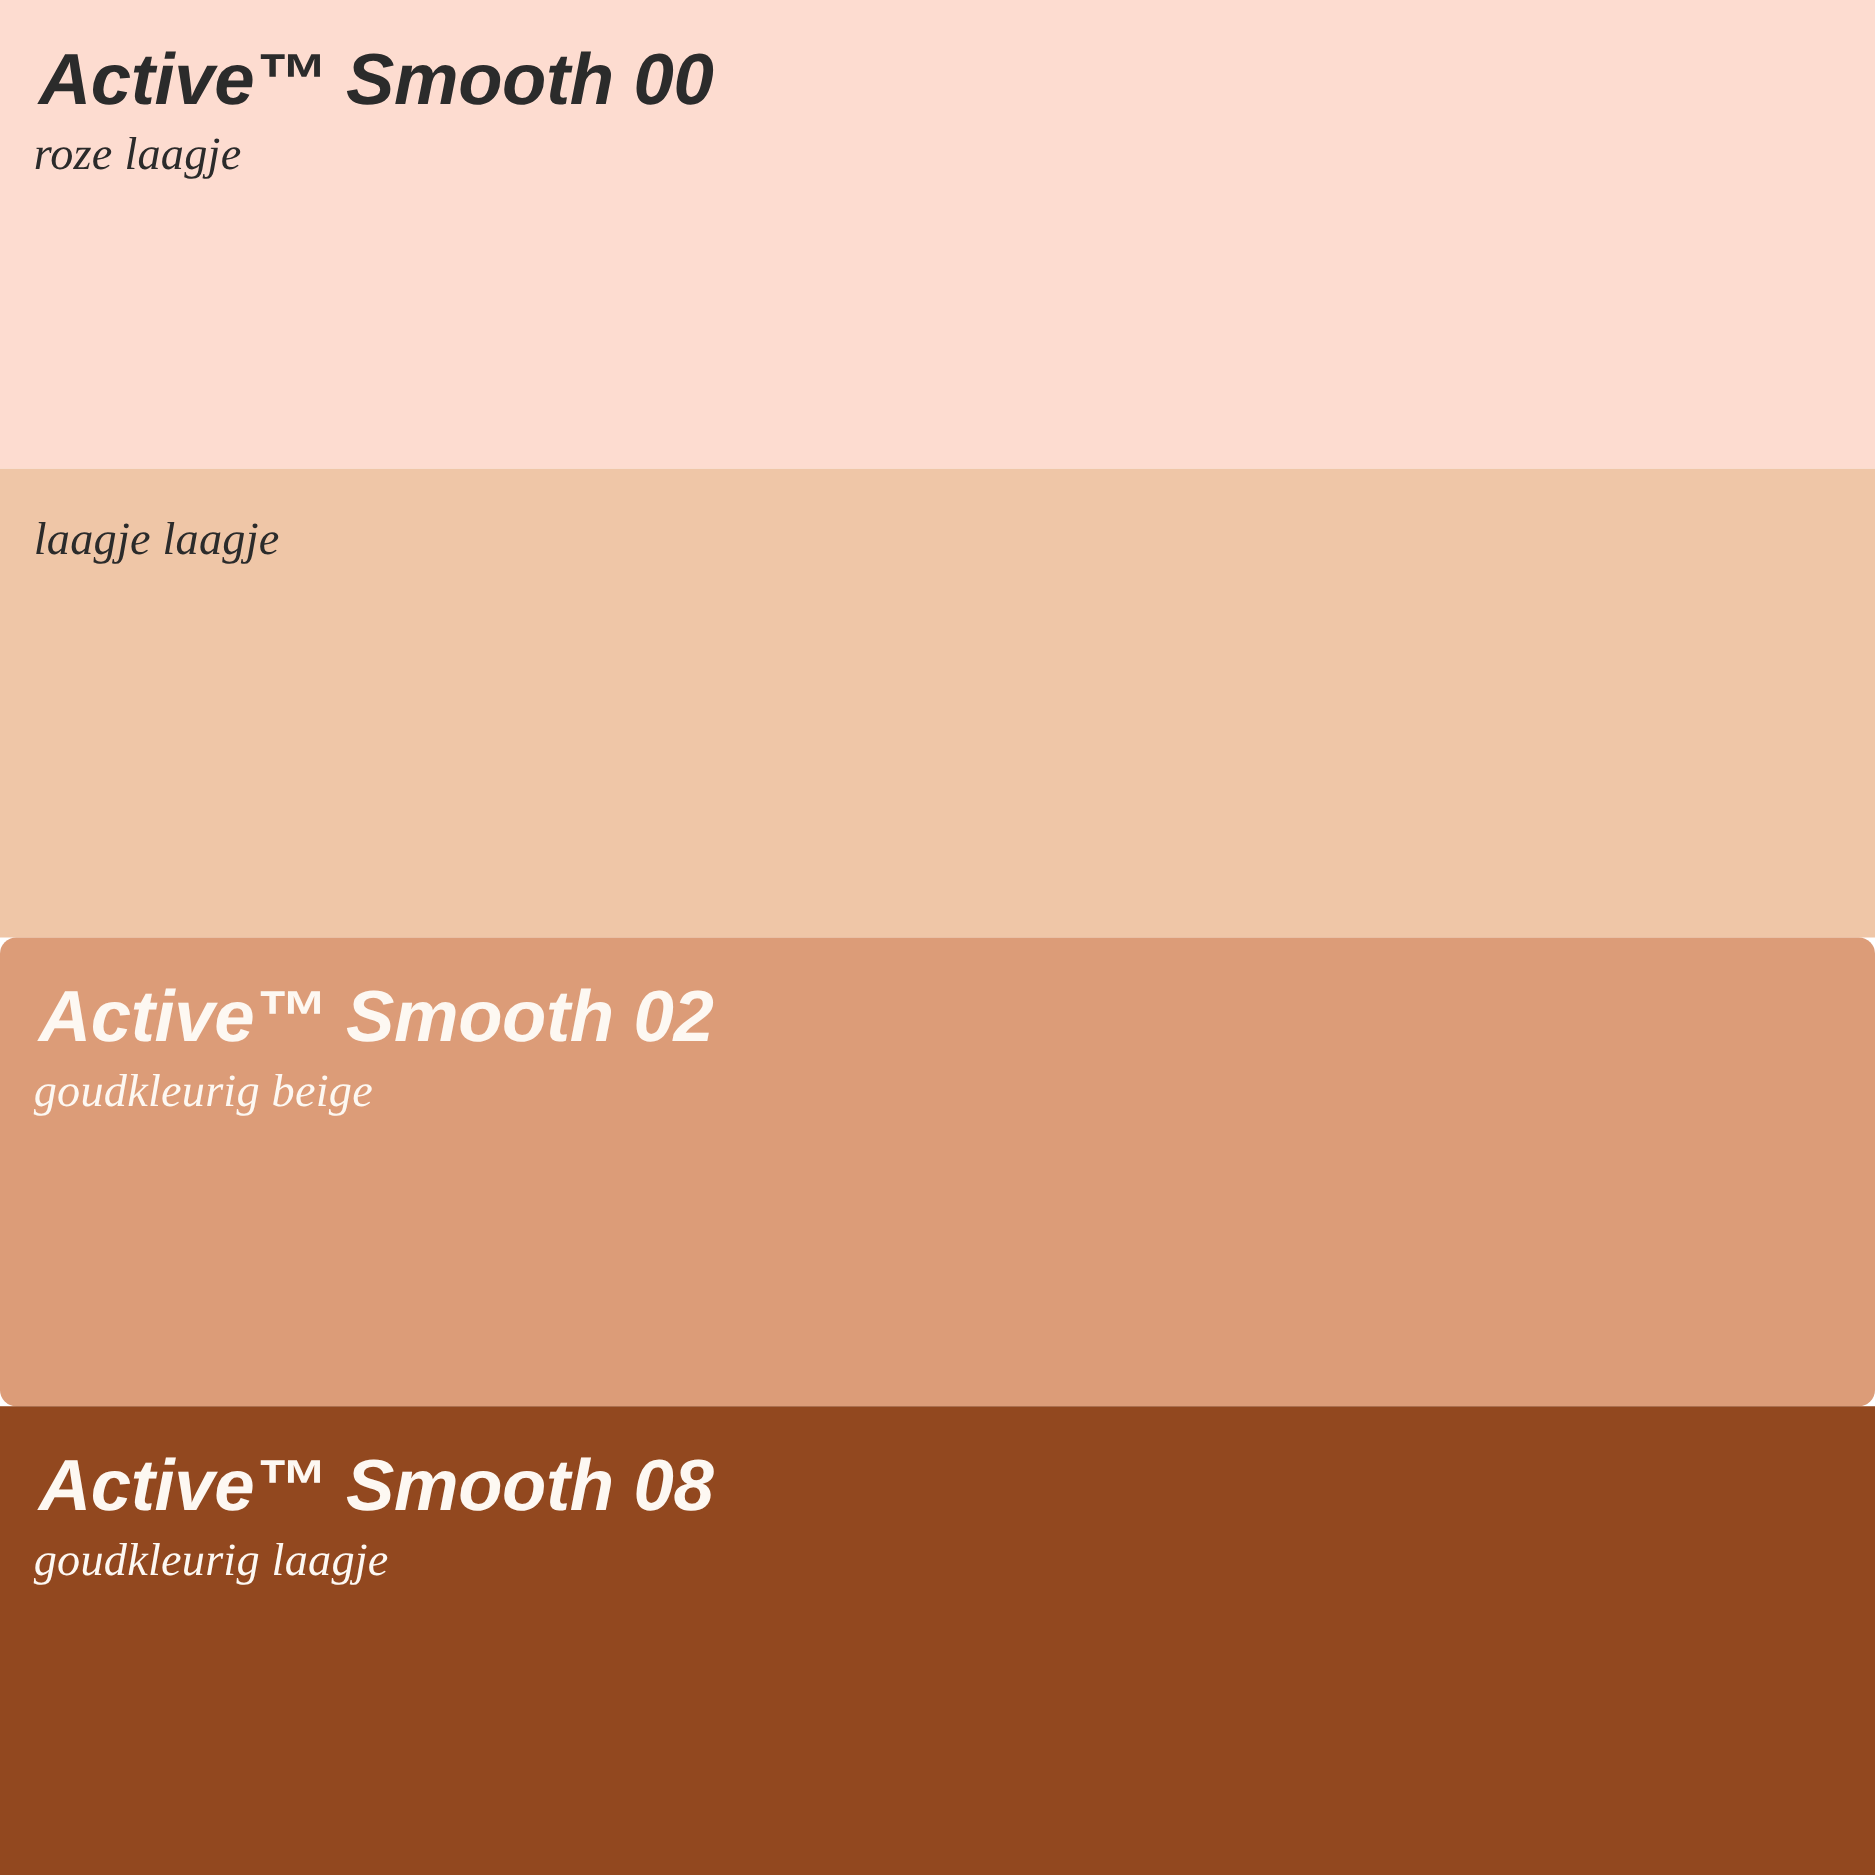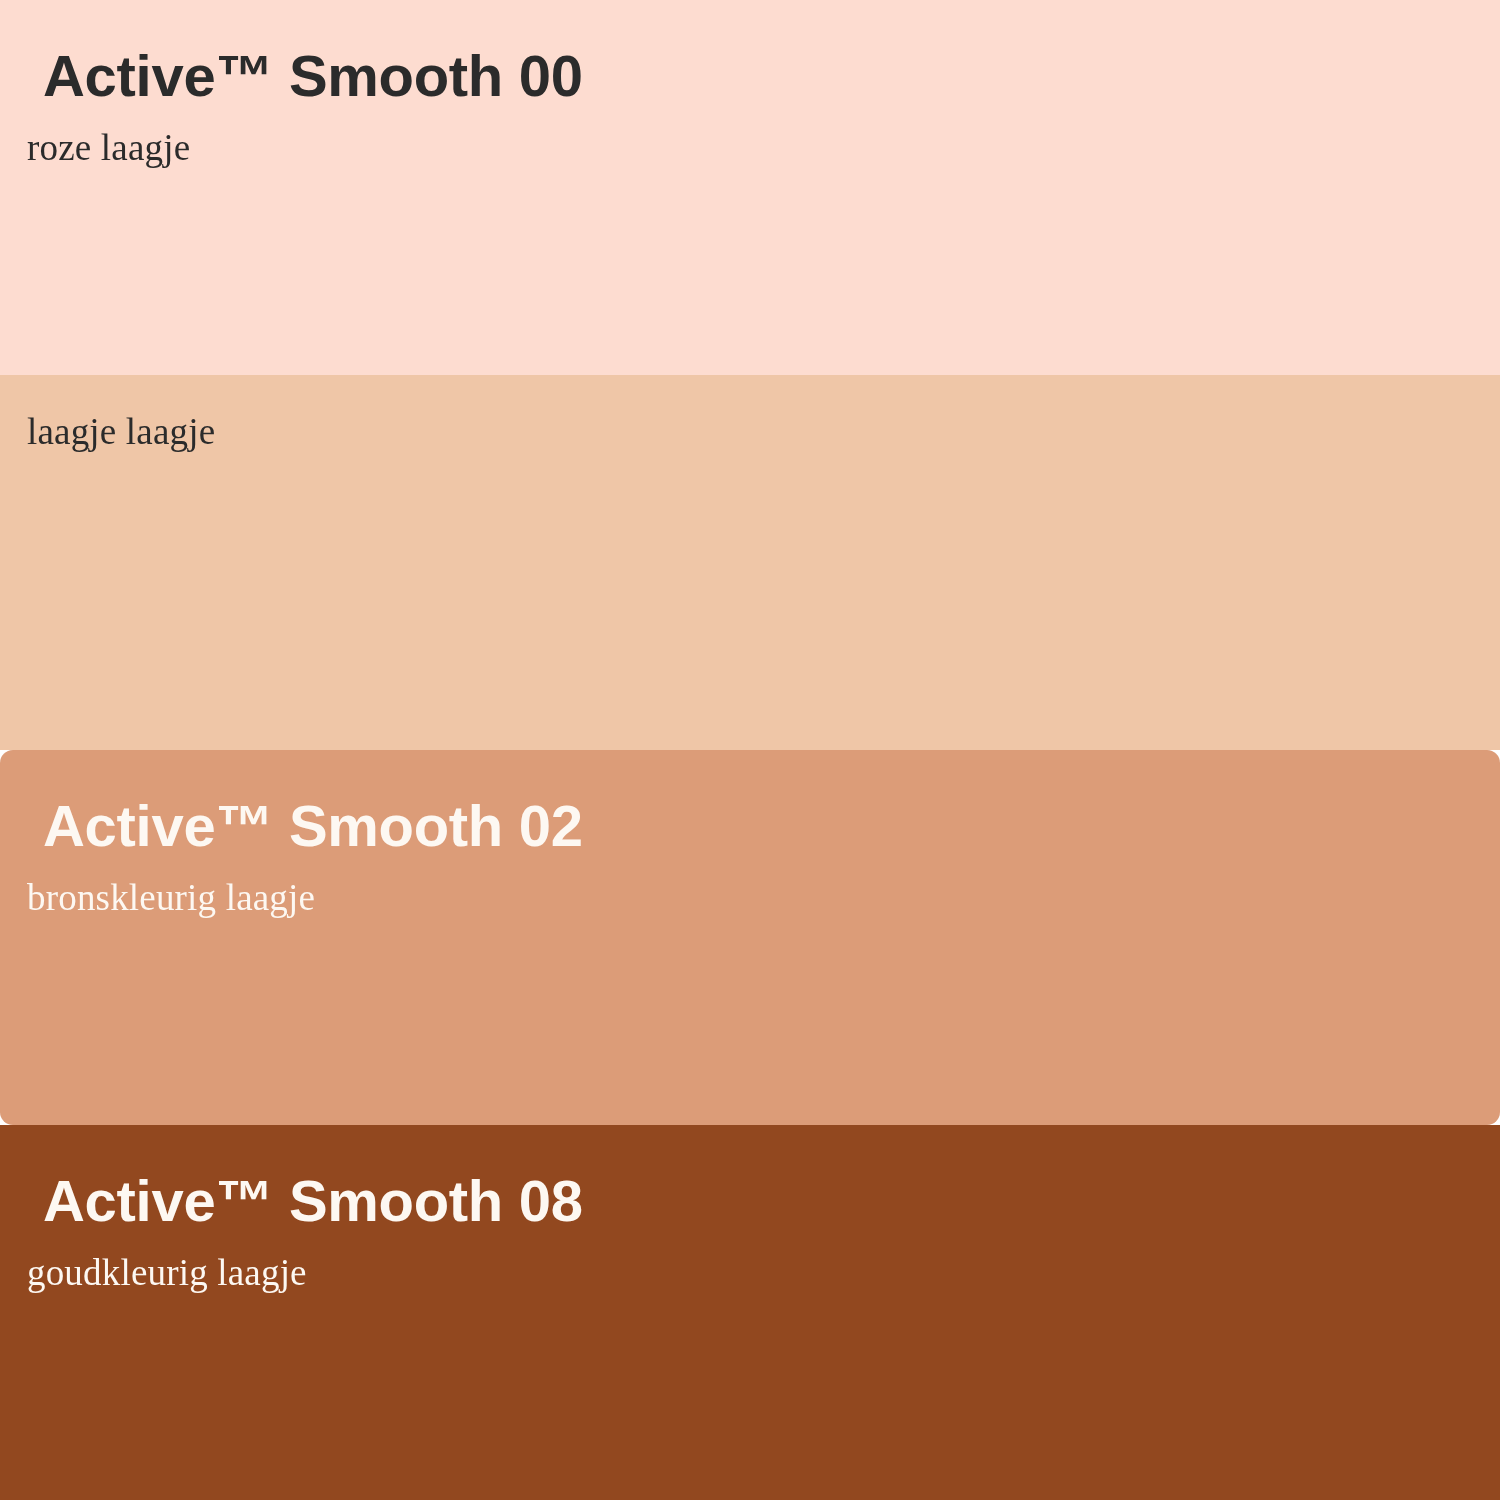--- a/index.html
+++ b/index.html
@@ -24,33 +24,35 @@
 
   .swatch-band {
     flex: 1 1 25%;
     width: 100%;
     position: relative;
     box-sizing: border-box;
     padding: 30px 0 0 27px;
   }
 
   .band-title {
-    margin: 16px;
+    margin: 4px;
     font-family: "Liberation Sans", sans-serif;
     font-weight: 700;
     font-size: 58px;
     line-height: 1.02;
     letter-spacing: -0.005em;
     white-space: nowrap;
+    font-style: italic;
   }
 
   .band-subtitle {
     margin: 0;
     padding-top: 6px;
     font-family: "Liberation Serif", serif;
+    font-style: italic;
     font-weight: 400;
     font-size: 37px;
     line-height: 1.12;
     letter-spacing: 0.005em;
     white-space: nowrap;
   }
 </style>
 </head>
 <body style="background: rgb(255, 255, 255);">
 
@@ -60,21 +62,21 @@
     <h2 class="band-title">Active™ Smooth 00</h2>
     <p class="band-subtitle">roze laagje</p>
   </section>
 
   <section class="swatch-band" style="background-color: rgb(239, 198, 167); color: rgb(43, 43, 43);">
     <p class="band-subtitle">laagje laagje</p>
   </section>
 
   <section class="swatch-band" style="background-color: rgb(220, 156, 120); color: rgb(253, 248, 242); border-radius: 13px;">
     <h2 class="band-title">Active™ Smooth 02</h2>
-    <p class="band-subtitle">bronskleurig laagje</p>
+    <p class="band-subtitle">goudkleurig beige</p>
   </section>
 
   <section class="swatch-band" style="background-color: rgb(146, 72, 31); color: rgb(253, 248, 242);">
     <h2 class="band-title">Active™ Smooth 08</h2>
     <p class="band-subtitle">goudkleurig laagje</p>
   </section>
 
 </div>
 
 </body></html>

